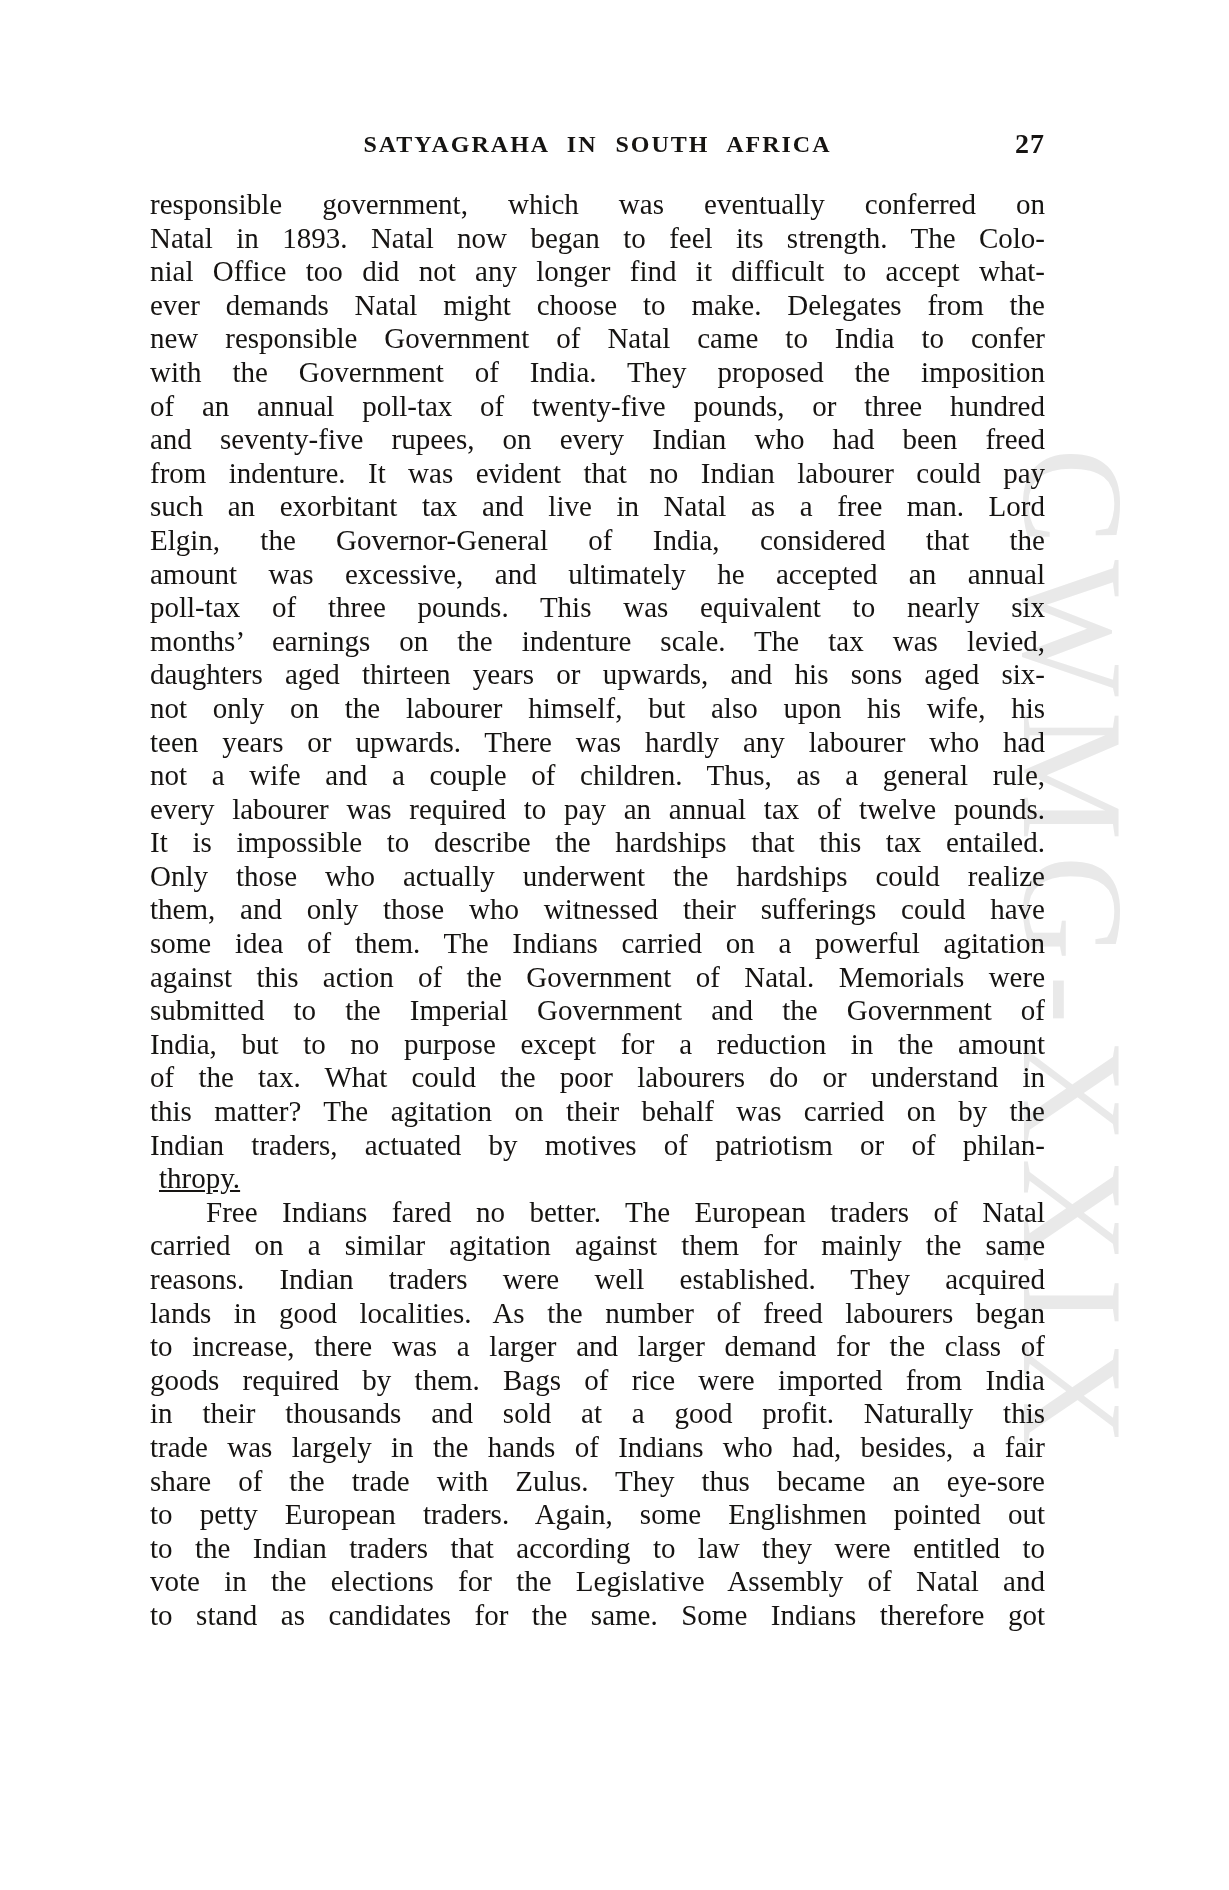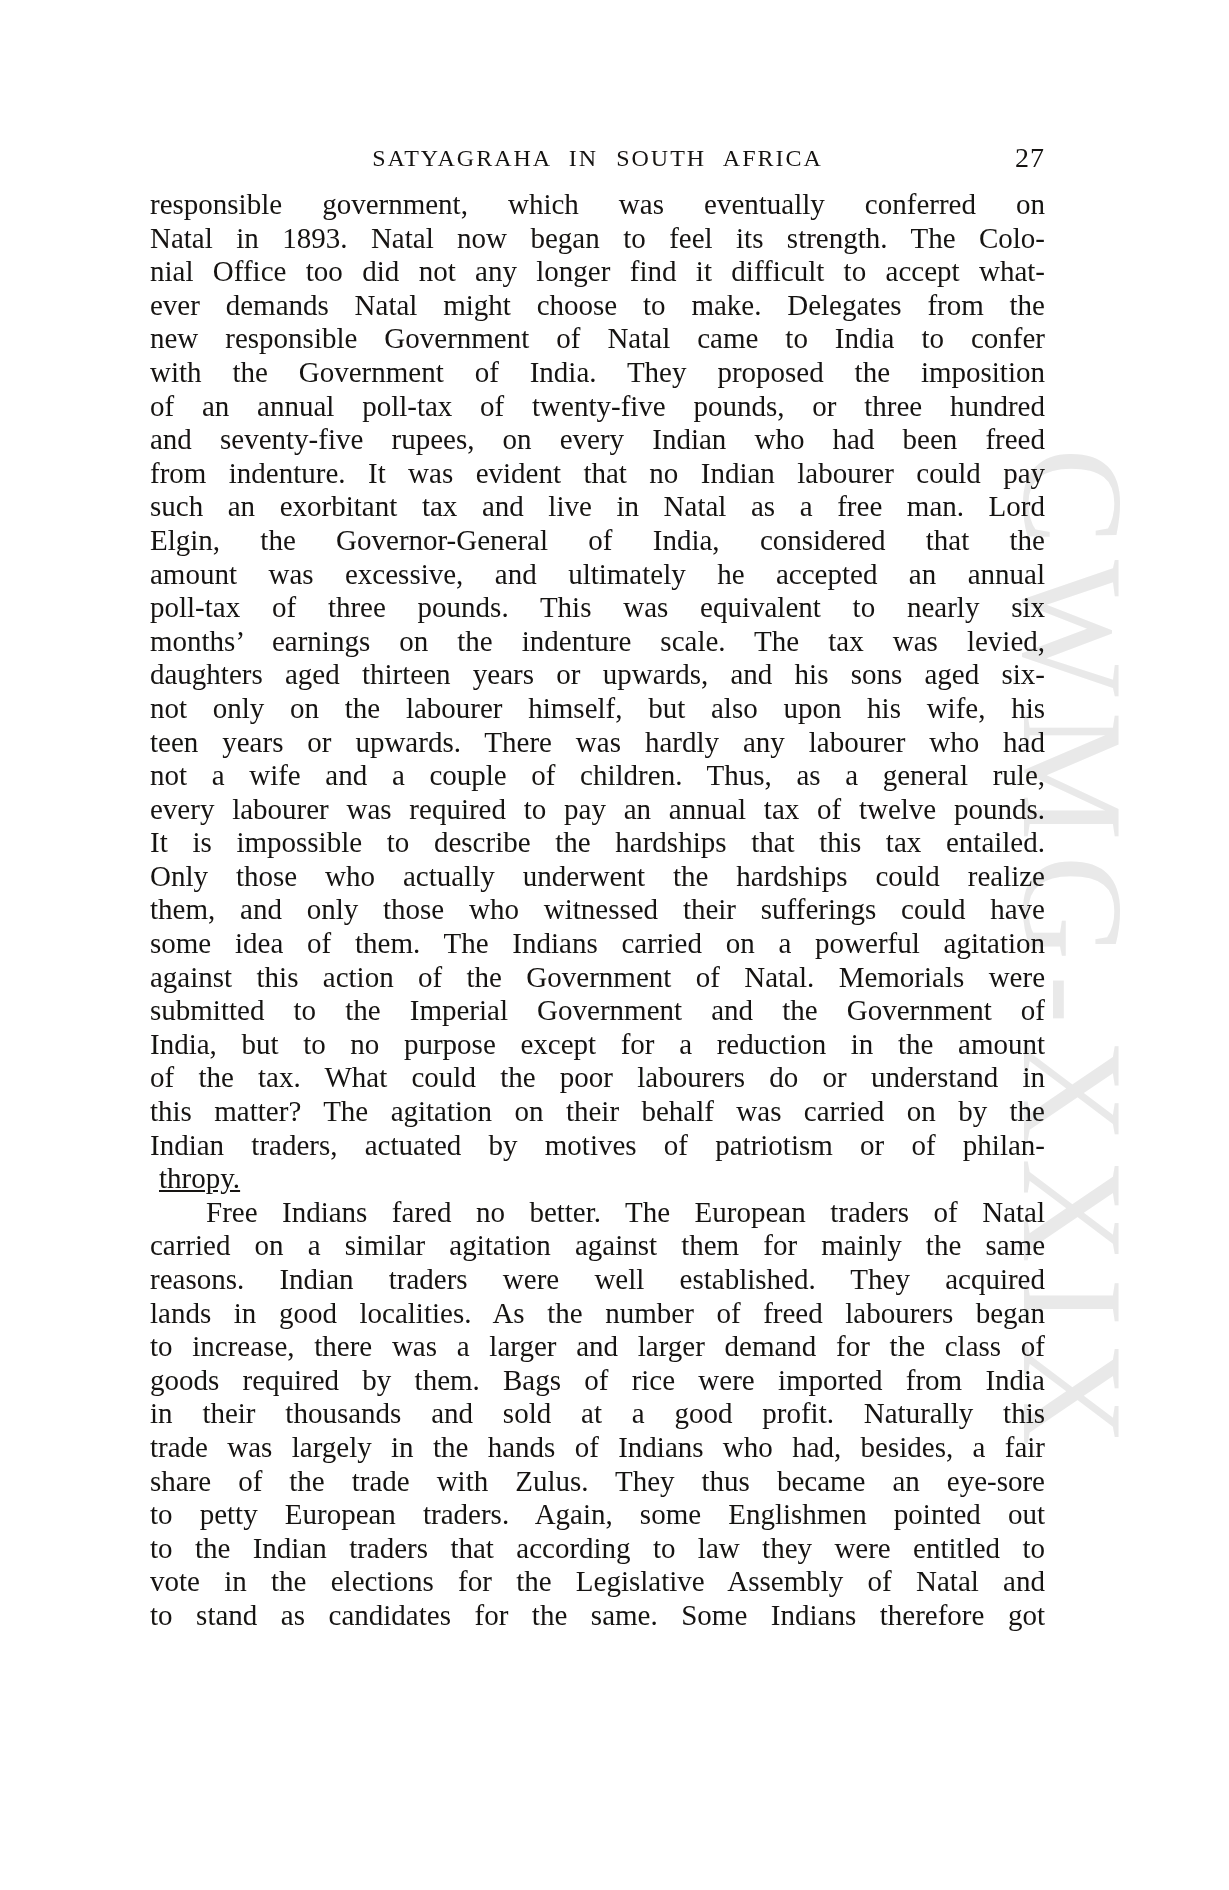--- a/index.html
+++ b/index.html
@@ -21,23 +21,24 @@
     letter-spacing: 15px;
     color: var(--watermark, #e9e9e9);
     white-space: nowrap;
     z-index: 0;
     user-select: none;
   }
 
   
   .running-head {
     position: absolute;
-    left: 150px; top: 138px; width: 895px; height: 40px;
+    left: 150px; top: 124px; width: 895px; height: 40px;
     z-index: 1;
     color: var(--ink, #161412);
+    font-weight: bold;
   }
   .running-head .title {
     display: block; width: 100%;
     text-align: center;
     font-size: 24px; line-height: 40px;
     letter-spacing: 2px; word-spacing: 10px;
   }
   .running-head .pagenum {
     position: absolute; right: 0; top: 0;
     font-size: 28px; line-height: 40px;

